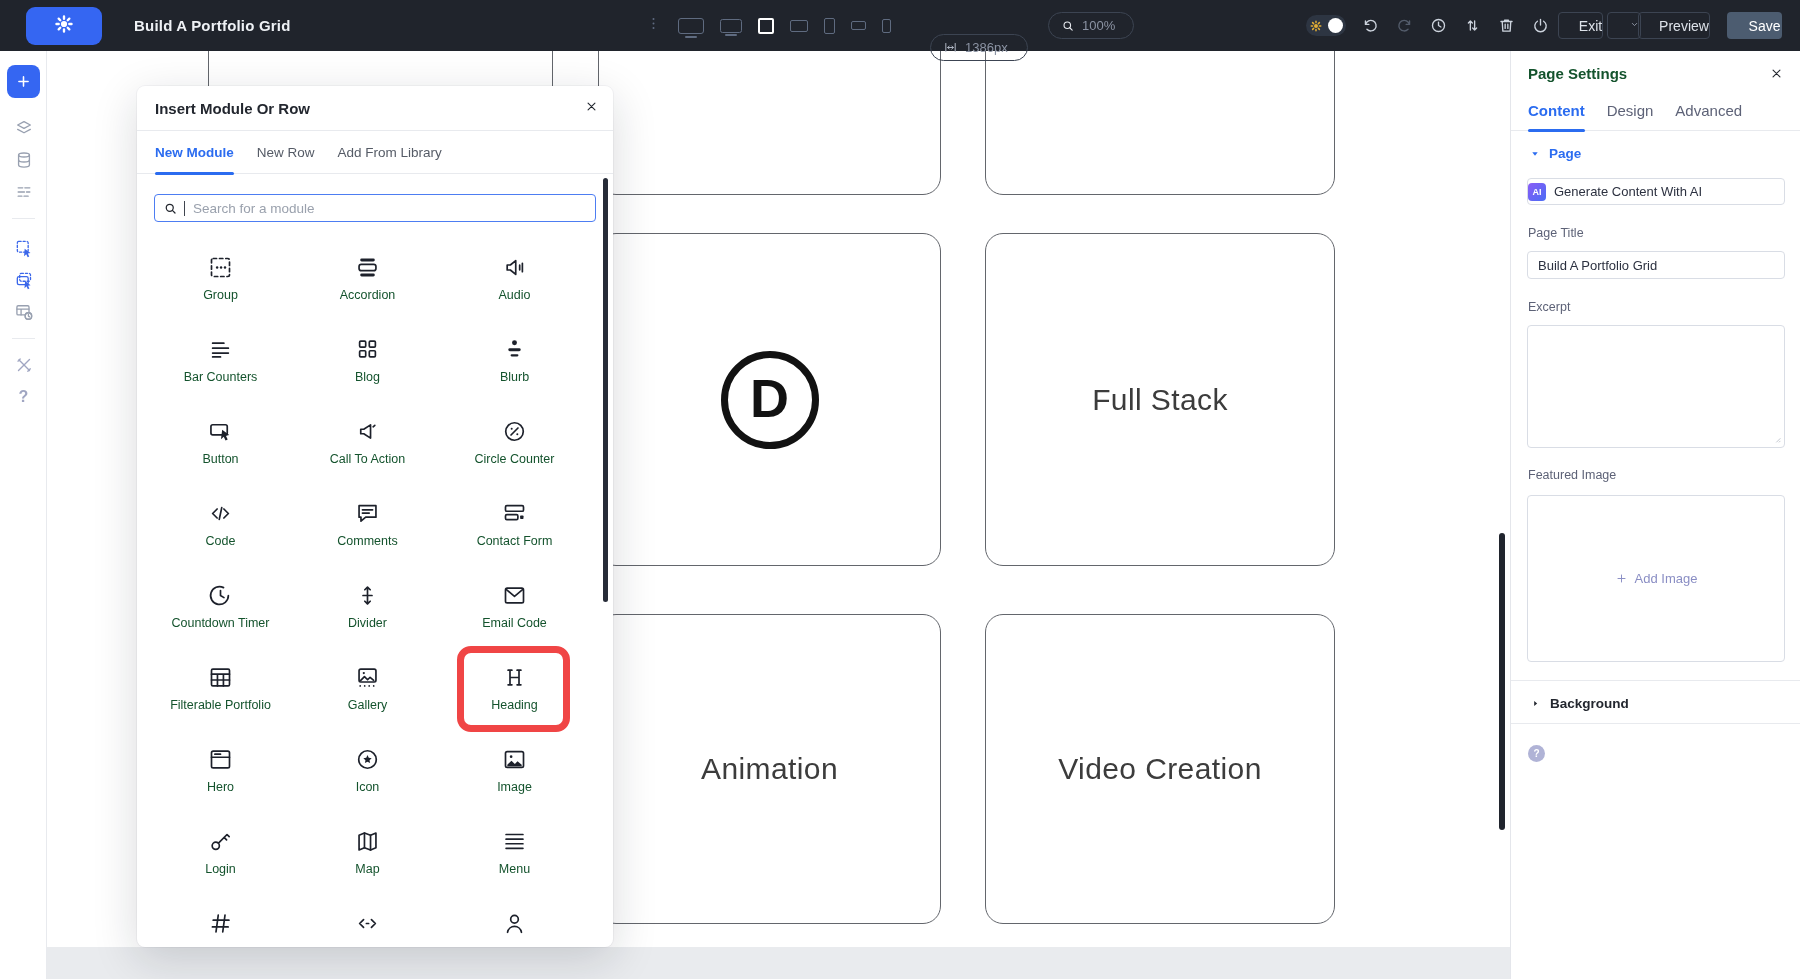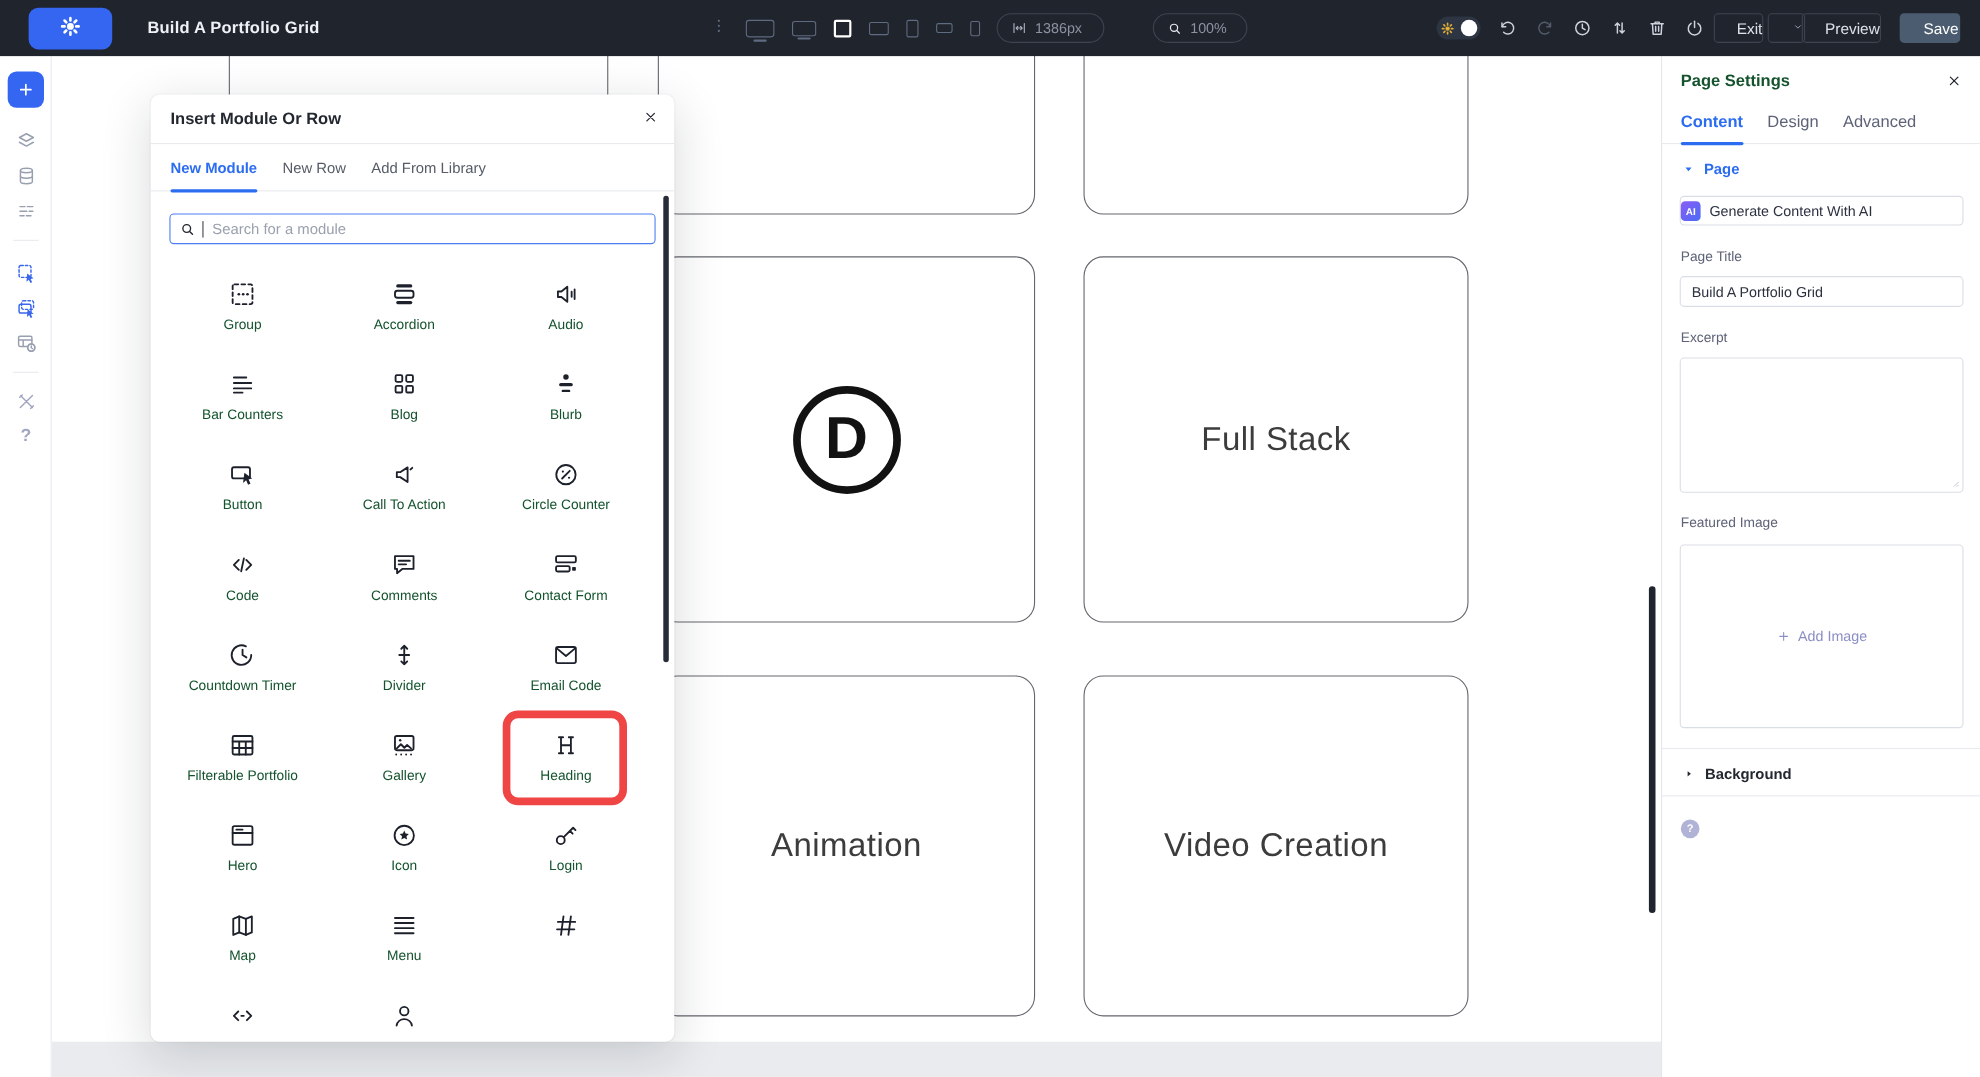--- a/index.html
+++ b/index.html
@@ -18,21 +18,21 @@
   .dev-desktop::after{content:'';position:absolute;left:6px;right:6px;bottom:-5px;height:2px;background:#5f6b80;border-radius:1px;}
   .dev-laptop{width:22px;height:14px;border-radius:2.5px;}
   .dev-laptop::after{content:'';position:absolute;left:4px;right:4px;bottom:-4px;height:2px;background:#5f6b80;border-radius:1px;}
   .dev-square{width:16px;height:16px;border:2px solid #ffffff;border-radius:2px;}
   .dev-tablet-landscape{width:18px;height:12px;}
   .dev-tablet-portrait{width:11px;height:16px;}
   .dev-phone-landscape{width:15px;height:9px;}
   .dev-phone-portrait{width:9px;height:14px;}
   .tb-field{position:absolute;top:12px;height:27px;border:1px solid #3c4452;border-radius:14px;
             display:flex;align-items:center;gap:7px;padding:0 12px;color:#8b93a3;font-size:13px;box-sizing:border-box;}
-  #width-field{left:906px;width:98px;}
+  #width-field{left:930px;width:98px;margin-top:22px;}
   #zoom-field{left:1048px;width:86px;}
   #right-cluster{position:absolute;left:1306px;top:0;height:51px;display:flex;align-items:center;gap:15px;}
   #builder-toggle{width:40px;height:21px;border-radius:11px;background:#2d3542;display:flex;align-items:center;
                   justify-content:space-between;padding:0 3px;box-sizing:border-box;}
   #builder-toggle .knob{width:15px;height:15px;border-radius:50%;background:#ffffff;}
   .tb-icon{color:#ccd3dd;display:flex;align-items:center;}
   .tb-icon.disabled{color:#535c6b;}
   .tb-btn{height:27px;border:1px solid #3c4452;border-radius:4px;background:transparent;color:#dde2e9;
           font-size:14px;font-family:inherit;display:flex;align-items:center;justify-content:center;cursor:default;padding-left:26px;}
   #exit-btn{position:absolute;left:1558px;top:12px;width:45px;}
@@ -468,20 +468,28 @@
       </div>
       <div class="module-cell">
         <svg width="27" height="27" viewBox="0 0 24 24" fill="none" stroke="currentColor" stroke-width="1.5" stroke-linecap="round" stroke-linejoin="round">
           <circle cx="12" cy="12" r="7.8"></circle>
           <path d="M12 8.1l1.1 2.3 2.6.4-1.9 1.8.5 2.6-2.3-1.2-2.3 1.2.5-2.6-1.9-1.8 2.6-.4z" fill="currentColor" stroke="none"></path>
         </svg>
         <div class="module-label">Icon</div>
       </div>
       <div class="module-cell">
         <svg width="27" height="27" viewBox="0 0 24 24" fill="none" stroke="currentColor" stroke-width="1.5" stroke-linecap="round" stroke-linejoin="round">
+          <rect x="4" y="5" width="16" height="14" rx="1.5"></rect>
+          <circle cx="9" cy="9.5" r="1.2" fill="currentColor" stroke="none"></circle>
+          <path d="M5.6 16.7l3.7-3.7 3 3 2.4-2.4 3.7 3.1v1.2H5.6z" fill="currentColor" stroke="none"></path>
+        </svg>
+        <div class="module-label">Image</div>
+      </div>
+      <div class="module-cell">
+        <svg width="27" height="27" viewBox="0 0 24 24" fill="none" stroke="currentColor" stroke-width="1.5" stroke-linecap="round" stroke-linejoin="round">
           <circle cx="7.8" cy="15.8" r="3.2"></circle>
           <path d="M10.2 13.4l7.6-7.6M15.2 8.4l2.2 2.2M17.8 5.8l1.9 1.9"></path>
         </svg>
         <div class="module-label">Login</div>
       </div>
       <div class="module-cell">
         <svg width="27" height="27" viewBox="0 0 24 24" fill="none" stroke="currentColor" stroke-width="1.5" stroke-linecap="round" stroke-linejoin="round">
           <path d="M4.5 6.5l4.8-2 5.4 2 4.8-2v13l-4.8 2-5.4-2-4.8 2z"></path>
           <path d="M9.3 4.5v13M14.7 6.5v13"></path>
         </svg>

